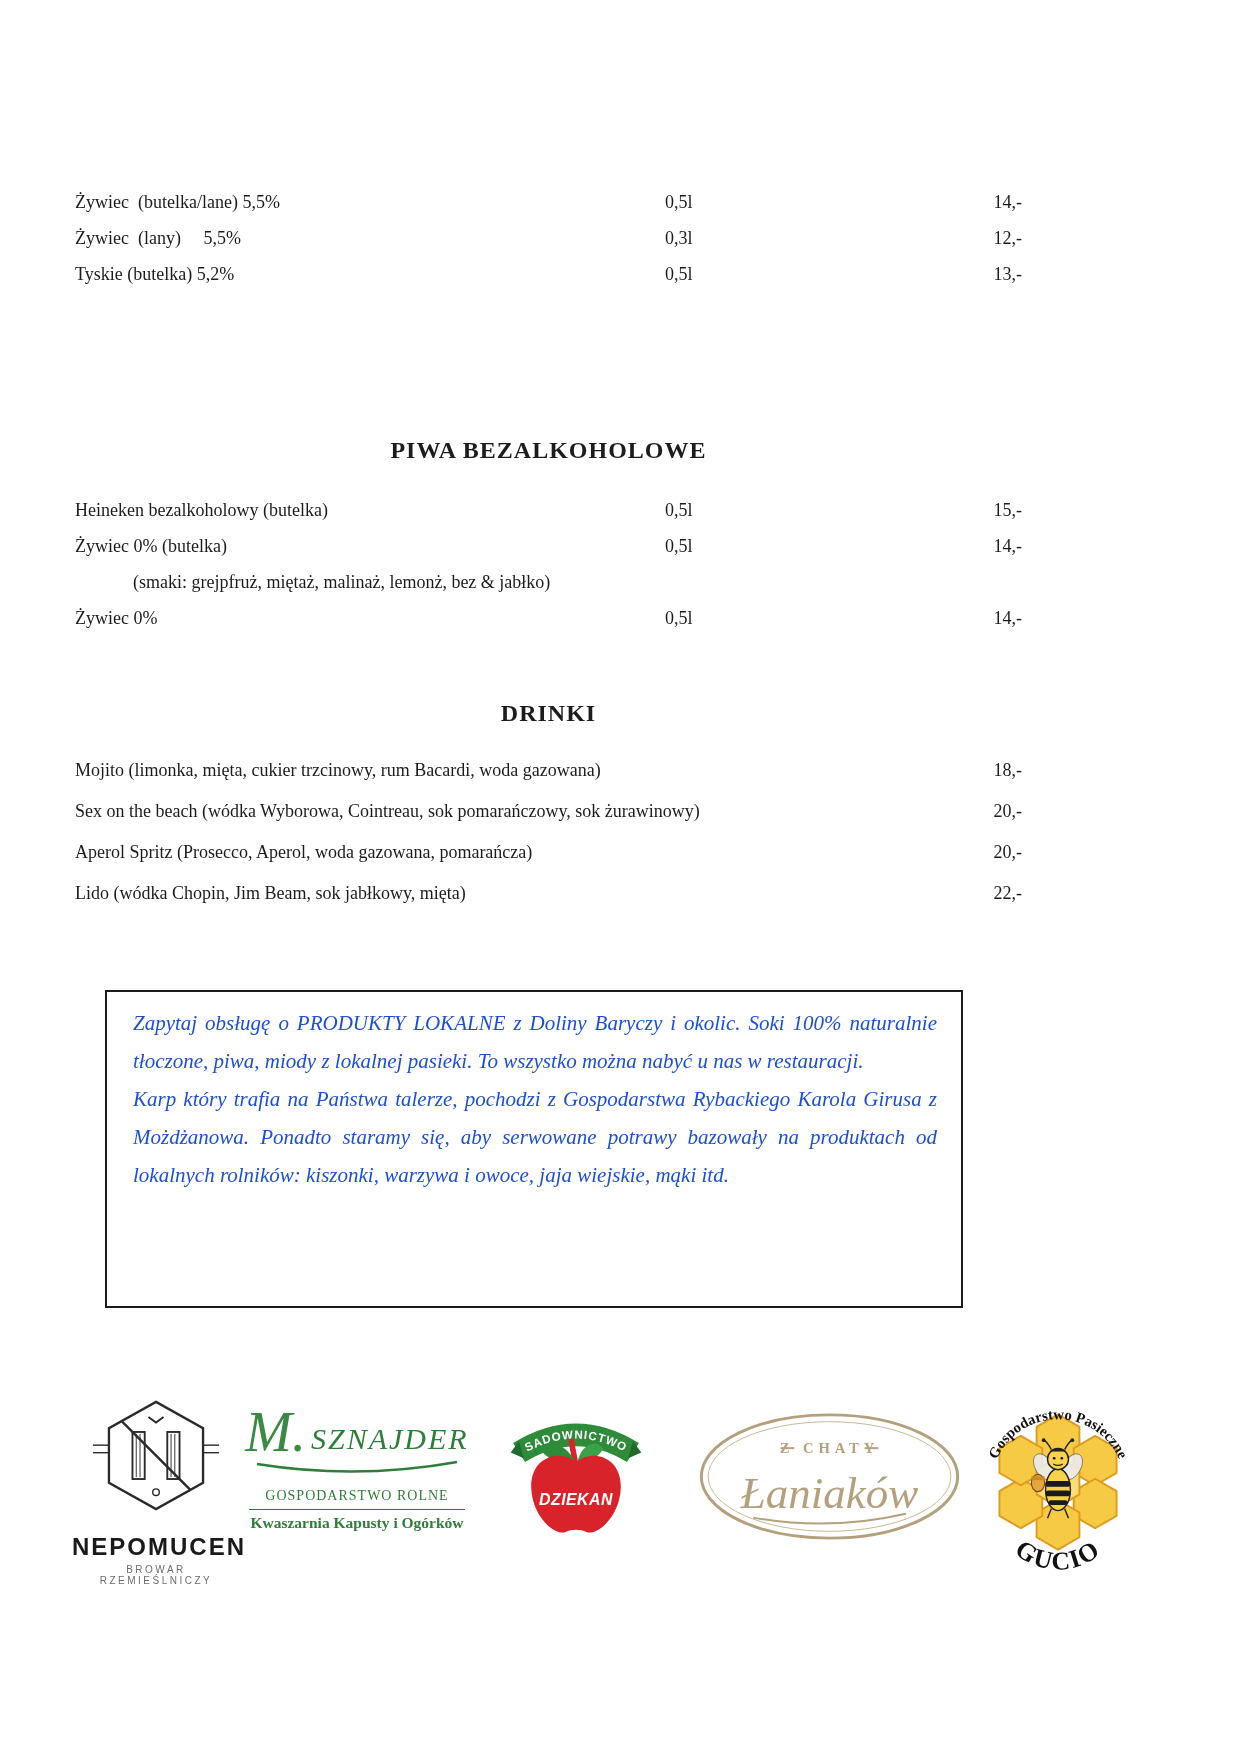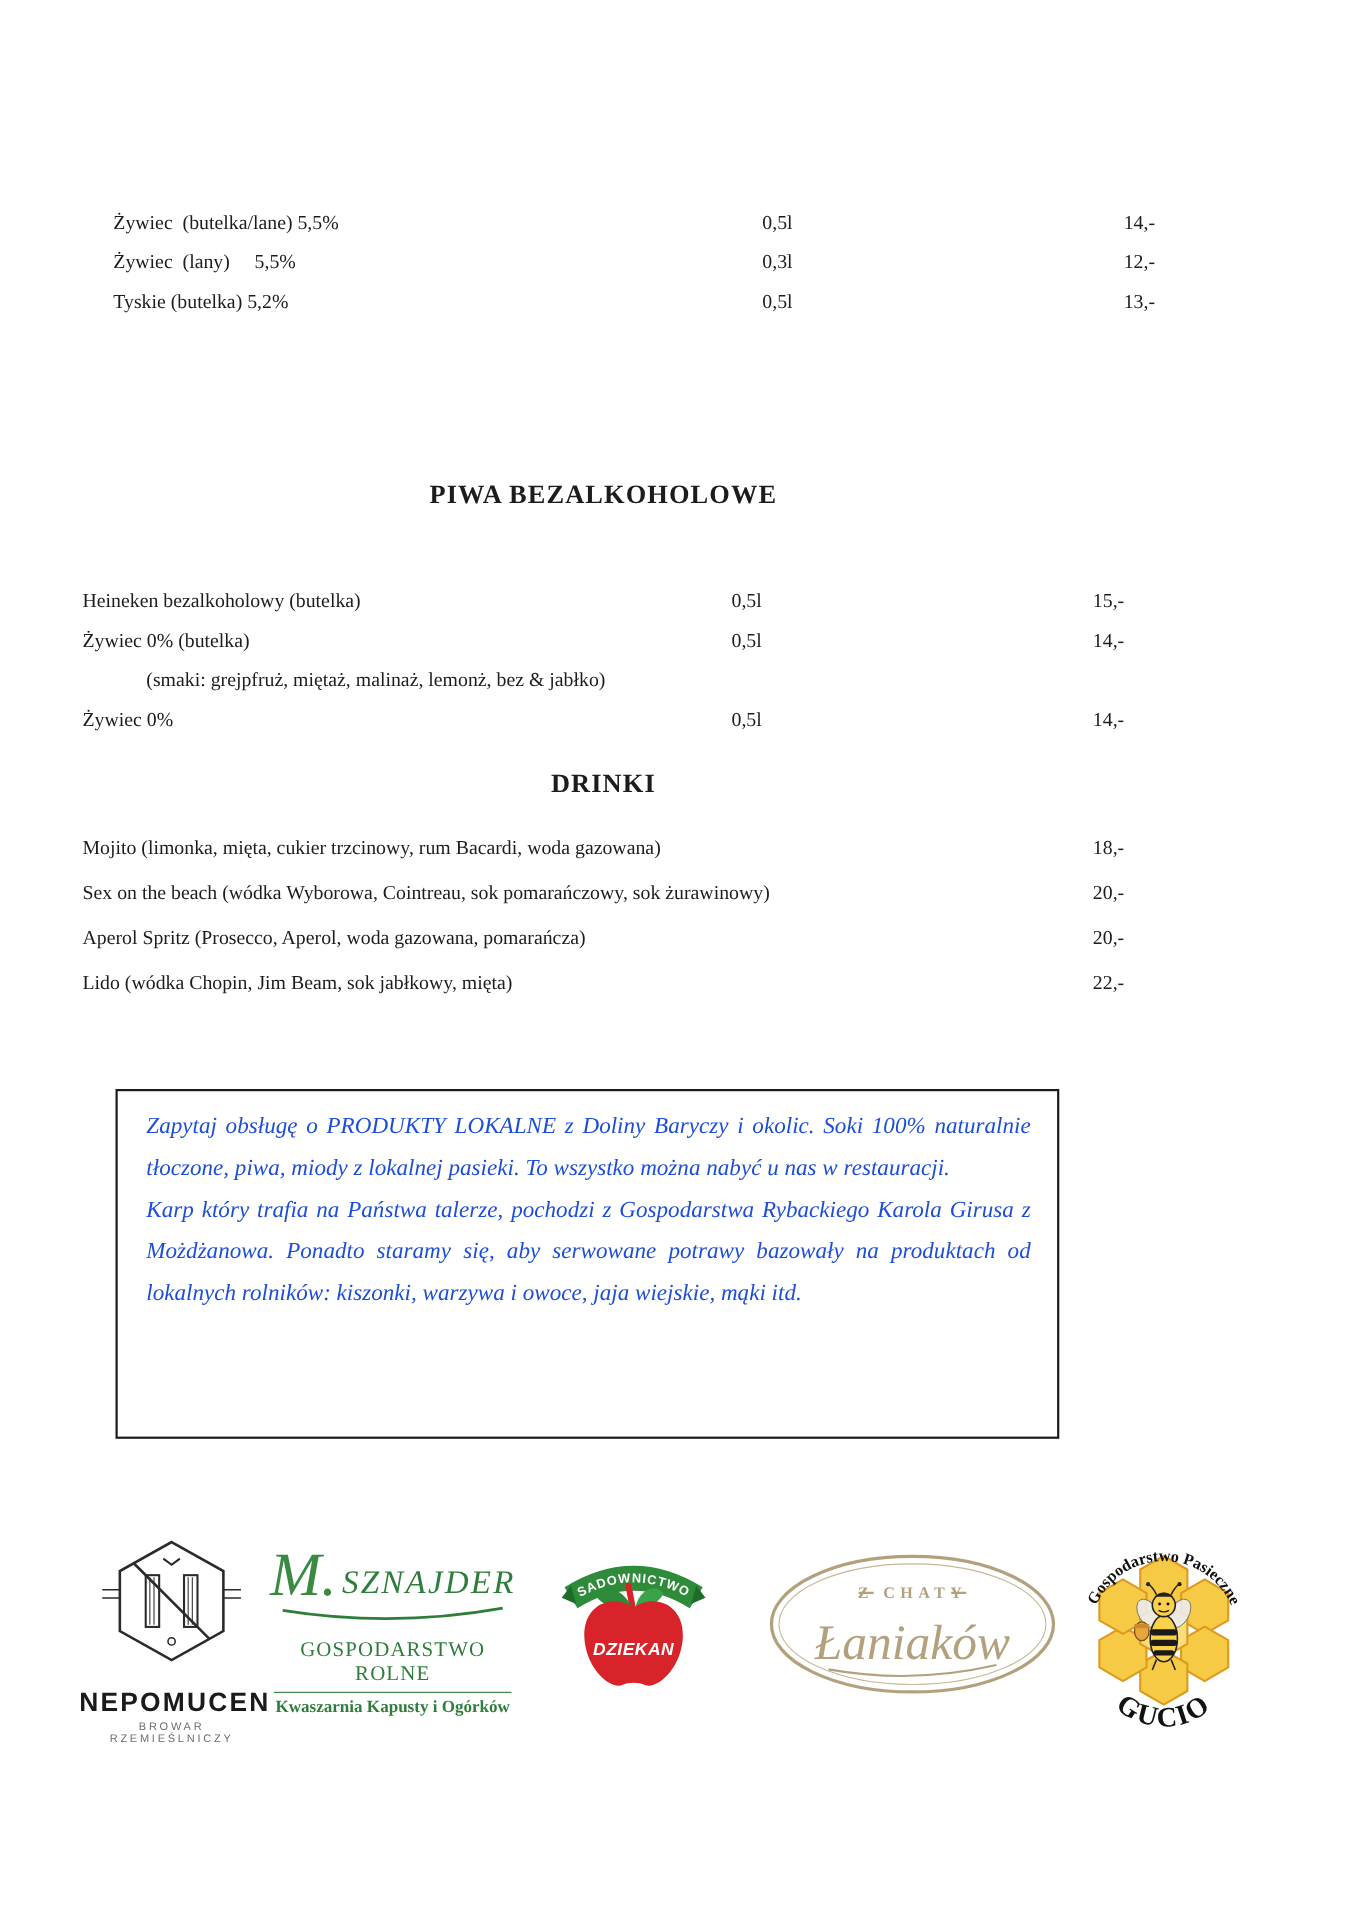--- a/index.html
+++ b/index.html
@@ -31,48 +31,48 @@
   .logo-gucio     { left:975px; top:1383px; width:165px; }
 
   .nep-name { font-family:"Liberation Sans", sans-serif; font-weight:bold;
               font-size:24px; letter-spacing:2px; color:#1a1a1a; margin-top:16px; }
   .nep-sub  { font-family:Liberation Sans, sans-serif; font-size:10px;
               letter-spacing:2.5px; color:#6d6d6d; margin-top:3px; }
 
   .szn-row1 { display:flex; align-items:flex-end; justify-content:center; gap:5px; height:62px; }
   .szn-m    { font-style:italic; font-size:56px; line-height:56px; color:#3a8a44; }
   .szn-name { font-style:italic; font-size:30px; line-height:42px; letter-spacing:2px; color:#2f7d3a; }
-  .szn-l1   { font-size:19px; color:#2f7d3a; letter-spacing:1px; margin-top:8px; }
+  .szn-l1   { font-size:14px; color:#2f7d3a; letter-spacing:1px; margin-top:8px; }
   .szn-rule { border-top:1.5px solid #2f7d3a; margin:5px 6px 4px 6px; }
   .szn-l2   { font-size:15.5px; font-weight:bold; color:#2f7d3a; }
 </style>
 </head>
 <body>
 
-<div class="menu-rows" style="top:184px;margin-left:28px;">
+<div class="menu-rows" style="top:184px;">
   <div class="mrow">
     <span class="n">Żywiec  (butelka/lane) 5,5%</span>
     <span class="v">0,5l</span>
     <span class="p">14,-</span>
   </div>
   <div class="mrow">
     <span class="n">Żywiec  (lany)     5,5%</span>
     <span class="v">0,3l</span>
     <span class="p">12,-</span>
   </div>
   <div class="mrow">
     <span class="n">Tyskie (butelka) 5,2%</span>
     <span class="v">0,5l</span>
     <span class="p">13,-</span>
   </div>
 </div>
 
 <div class="heading" style="top:437px;">PIWA BEZALKOHOLOWE</div>
 
-<div class="menu-rows" style="top:492px;margin-top:36px;">
+<div class="menu-rows" style="top:492px;">
   <div class="mrow">
     <span class="n">Heineken bezalkoholowy (butelka)</span>
     <span class="v">0,5l</span>
     <span class="p">15,-</span>
   </div>
   <div class="mrow">
     <span class="n">Żywiec 0% (butelka)</span>
     <span class="v">0,5l</span>
     <span class="p">14,-</span>
   </div>

